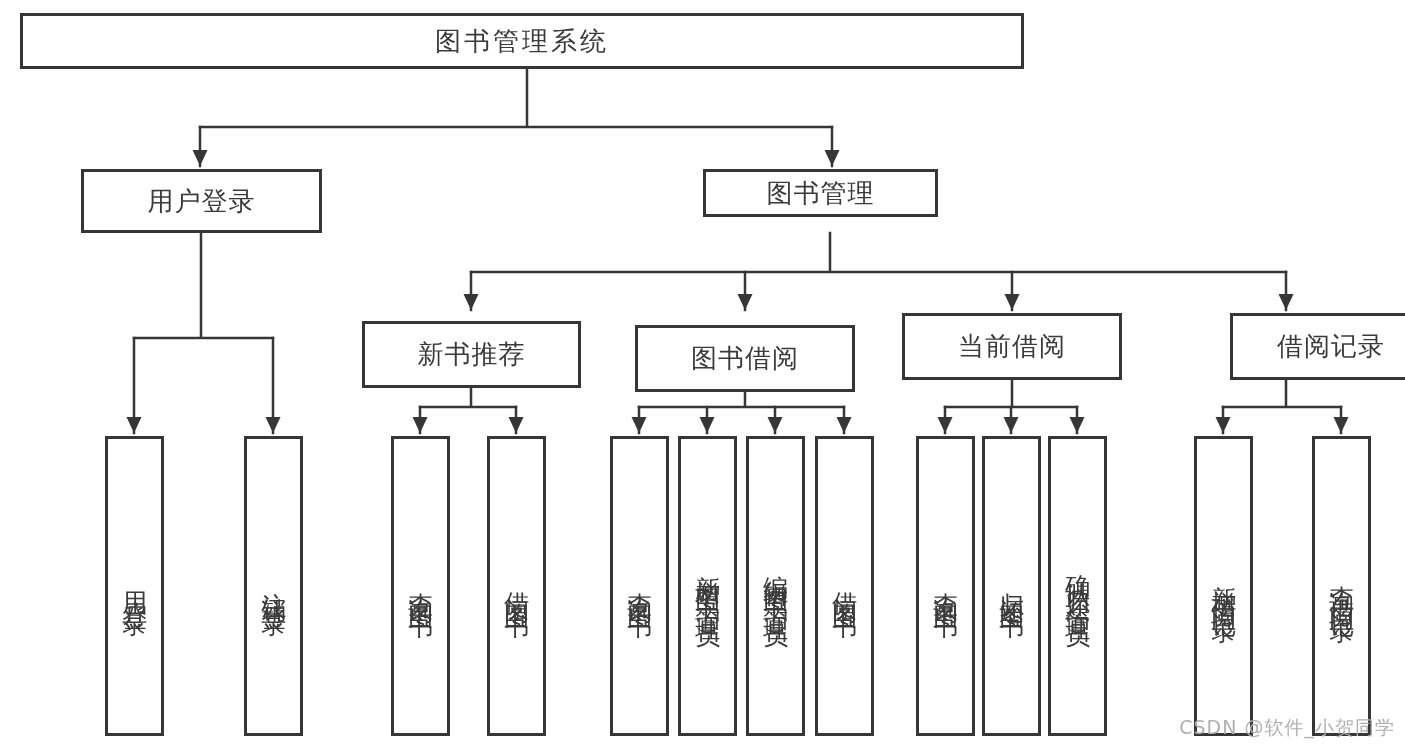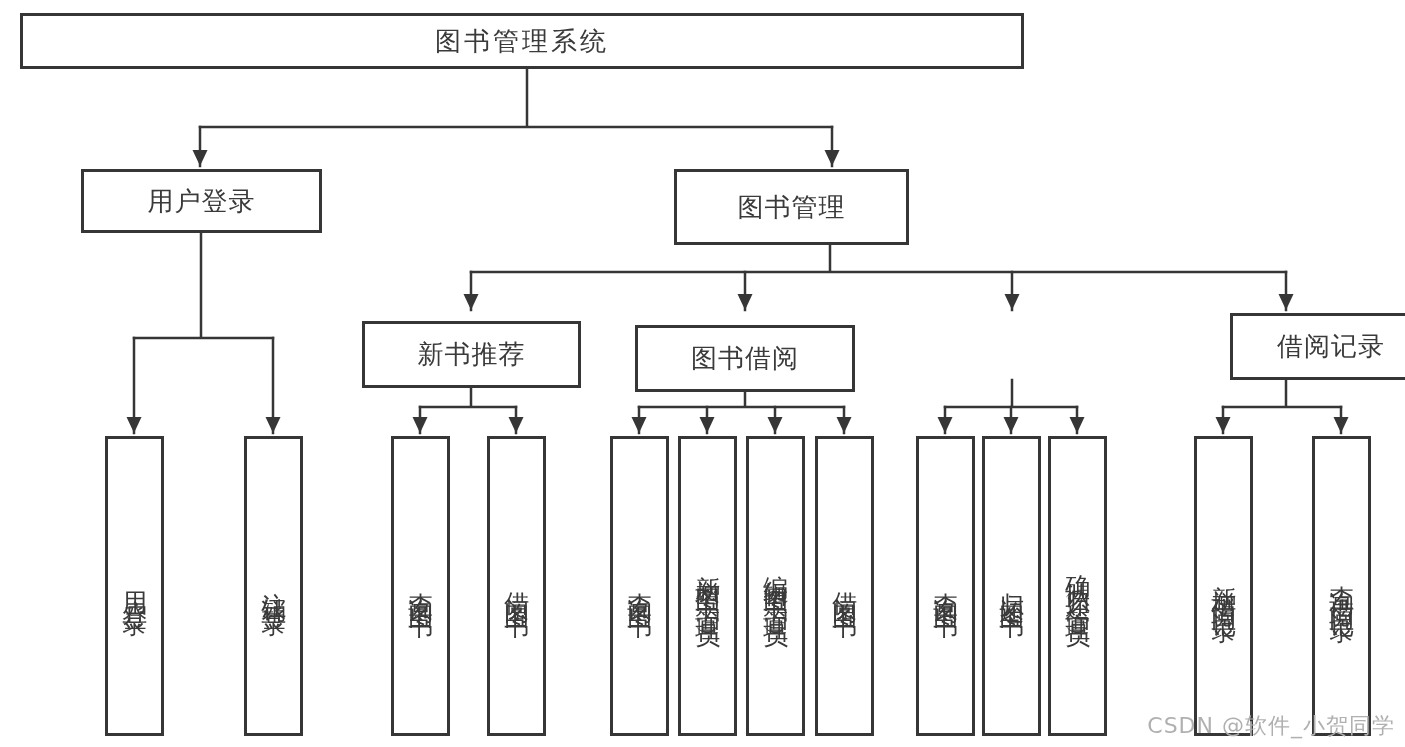--- a/index.html
+++ b/index.html
@@ -39,21 +39,21 @@
     text-orientation:mixed;
     font-size:25px;
     line-height:1.1;
     color:var(--text);
     letter-spacing:7px;
   }
   .watermark{
     position:absolute;
     right:10px;
     bottom:6px;
-    font-size:22px;
+    font-size:19px;
     color:var(--watermark);
     letter-spacing:1px;
     white-space:nowrap;
     z-index:5;
   }
 </style>
 </head>
 <body>
 
 <div id="stage">
@@ -101,29 +101,32 @@
     </g>
   </svg>
 
   <div class="box title" style="left:20px;top:13px;width:1004px;height:56px">
     <span class="hlabel">图书管理系统</span>
   </div>
 
   <div class="box" style="left:81px;top:169px;width:241px;height:64px">
     <span class="hlabel">用户登录</span>
   </div>
-  <div class="box" style="left:674px;top:169px;width:235px;height:76px">
+  <div class="box" style="left:703px;top:169px;width:235px;height:48px">
     <span class="hlabel">图书管理</span>
   </div>
 
   <div class="box" style="left:362px;top:321px;width:219px;height:67px">
     <span class="hlabel">新书推荐</span>
   </div>
   <div class="box" style="left:635px;top:325px;width:220px;height:67px">
     <span class="hlabel">图书借阅</span>
+  </div>
+  <div class="box" style="left:902px;top:313px;width:220px;height:67px">
+    <span class="hlabel">当前借阅</span>
   </div>
   <div class="box" style="left:1230px;top:313px;width:202px;height:67px">
     <span class="hlabel">借阅记录</span>
   </div>
 
   <div class="box leaf" style="left:105px">
     <span class="vlabel">用户登录</span>
   </div>
   <div class="box leaf" style="left:244px">
     <span class="vlabel">注销登录</span>

